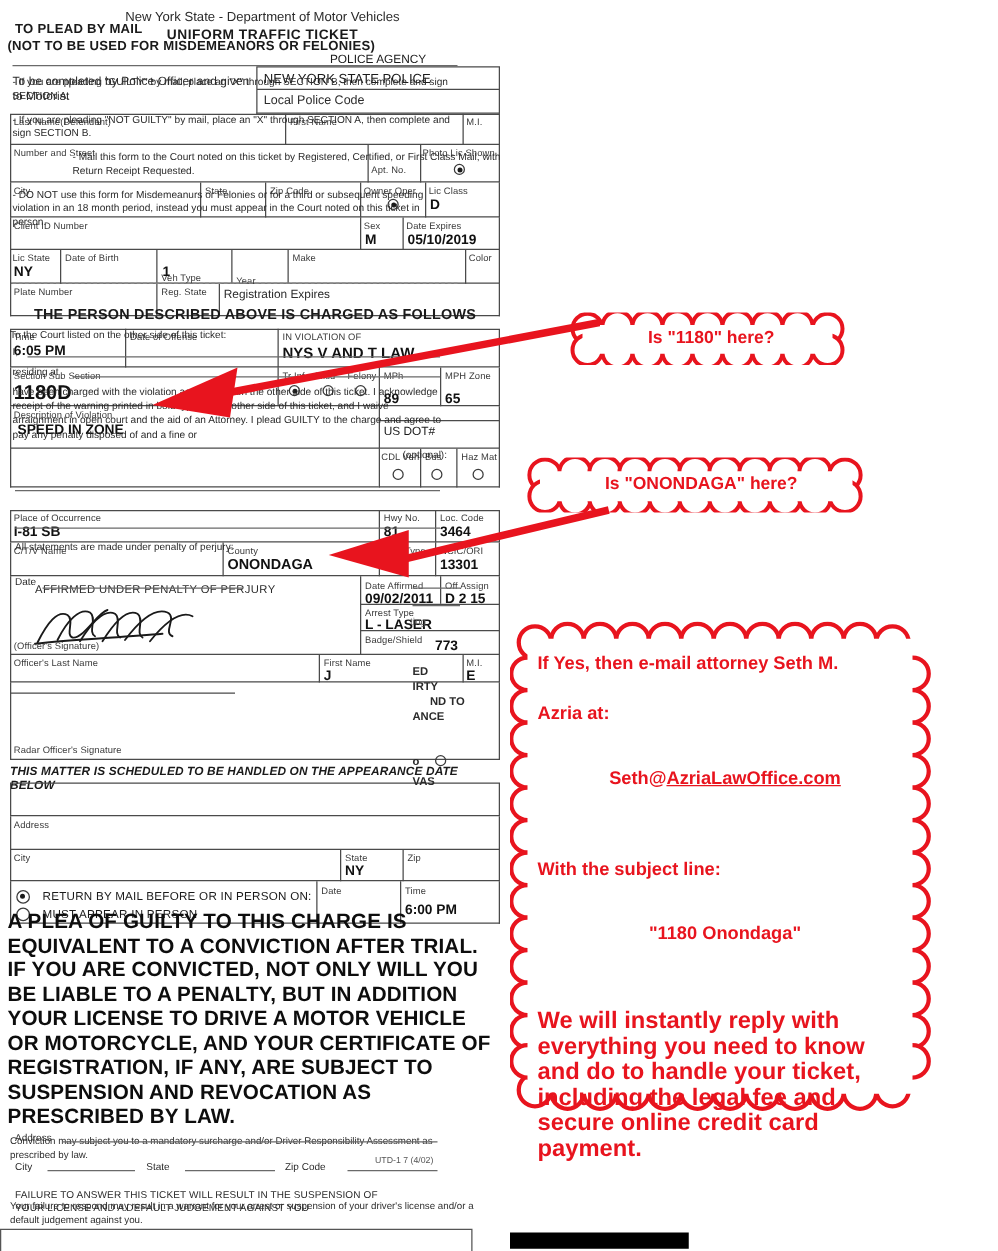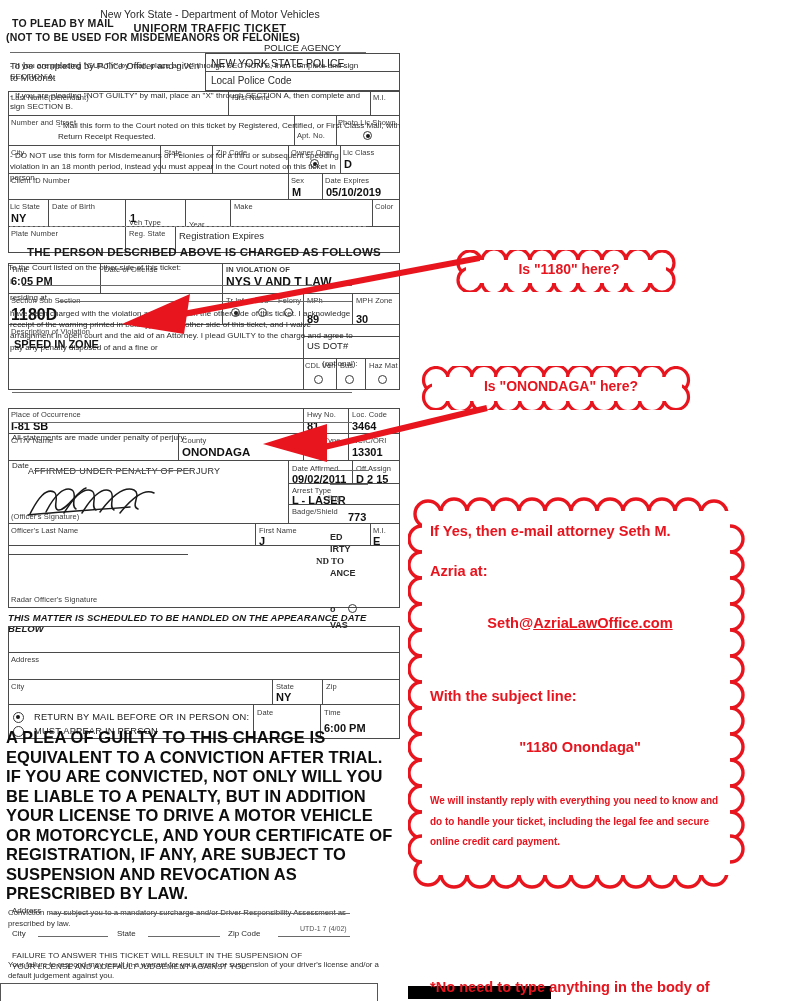--- a/index.html
+++ b/index.html
@@ -138,39 +138,39 @@
   <div class="abs" style="left:179px;top:230px;font-size:9.5px;color:#2b2b2b;">Registration Expires</div>
 
   <div class="abs charged" style="left:8px;top:246px;width:392px;">THE PERSON DESCRIBED ABOVE IS CHARGED AS FOLLOWS</div>
 
   <div class="bx" style="left:8px;top:263px;width:392px;height:31px;"></div>
   <div class="vl" style="left:100px;top:263px;height:31px;"></div>
   <div class="vl" style="left:222px;top:263px;height:31px;"></div>
   <div class="abs lbl" style="left:11px;top:265px;">Time</div>
   <div class="abs val" style="left:11px;top:275px;">6:05 PM</div>
   <div class="abs lbl" style="left:104px;top:265px;">Date of Offense</div>
-  <div class="abs lbl" style="left:226px;top:265px;font-weight:bold;">IN VIOLATION OF</div>
+  <div class="abs lbl" style="left:226px;top:265px;">IN VIOLATION OF</div>
   <div class="abs val" style="left:226px;top:275px;font-size:12px;">NYS V AND T LAW</div>
 
   <div class="bx" style="left:8px;top:294px;width:392px;height:31px;border-top:none;"></div>
   <div class="vl" style="left:222px;top:294px;height:31px;"></div>
   <div class="vl" style="left:303px;top:294px;height:65px;"></div>
   <div class="vl" style="left:352px;top:294px;height:31px;"></div>
   <div class="abs lbl" style="left:11px;top:296px;">Section Sub Section</div>
   <div class="abs val" style="left:11px;top:306px;font-size:16px;">1180D</div>
   <div class="abs lbl" style="left:226px;top:296px;">Tr Inf</div>
   <div class="abs lbl" style="left:252px;top:296px;">Misd</div>
   <div class="abs lbl" style="left:278px;top:296px;">Felony</div>
   <div class="radio sel" style="left:231px;top:308px;"></div>
   <div class="radio" style="left:258px;top:308px;"></div>
   <div class="radio" style="left:284px;top:308px;"></div>
   <div class="abs lbl" style="left:307px;top:296px;">MPh</div>
   <div class="abs val" style="left:307px;top:313px;">89</div>
   <div class="abs lbl" style="left:356px;top:296px;">MPH Zone</div>
-  <div class="abs val" style="left:356px;top:313px;">30</div>
+  <div class="abs val" style="left:356px;top:313px;">65</div>
 
   <div class="bx" style="left:8px;top:325px;width:392px;height:34px;border-top:none;"></div>
   <div class="hl" style="left:303px;top:336px;width:97px;"></div>
   <div class="abs lbl" style="left:11px;top:327px;">Description of Violation</div>
   <div class="abs val" style="left:14px;top:338px;">SPEED IN ZONE</div>
   <div class="abs" style="left:307px;top:340px;font-size:9.5px;">US DOT#</div>
 
   <div class="bx" style="left:303px;top:359px;width:97px;height:31px;border-top:none;"></div>
   <div class="vl" style="left:336px;top:359px;height:31px;"></div>
   <div class="vl" style="left:365px;top:359px;height:31px;"></div>
@@ -300,21 +300,21 @@
   <div class="rule" style="left:12px;top:422px;width:340px;"></div>
   <div class="abs r-small" style="left:12px;top:432px;">All statements are made under penalty of perjury:</div>
   <div class="abs r-small" style="left:12px;top:460px;">Date</div>
   <div class="rule" style="left:34px;top:470px;width:160px;"></div>
 
   <div class="abs r-small" style="left:328px;top:492px;color:#5a5a5a;">ting</div>
   <div class="rule" style="left:330px;top:470px;width:38px;"></div>
   <div class="rule" style="left:330px;top:484px;width:38px;"></div>
   <div class="abs frag" style="left:330px;top:532px;">ED</div>
   <div class="abs frag" style="left:330px;top:544px;">IRTY</div>
-  <div class="abs frag" style="left:316px;top:556px;font-family:Liberation Serif, serif;">ND TO</div>
+  <div class="abs frag" style="left:344px;top:556px;">ND TO</div>
   <div class="abs frag" style="left:330px;top:568px;">ANCE</div>
   <div class="abs frag" style="left:330px;top:604px;">o</div>
   <div class="radio" style="left:348px;top:604px;"></div>
   <div class="abs frag" style="left:330px;top:620px;">VAS</div>
 
   <div class="abs r-small" style="left:12px;top:905px;">Address</div>
   <div class="rule" style="left:50px;top:913px;width:300px;"></div>
   <div class="abs r-small" style="left:12px;top:928px;">City</div>
   <div class="rule" style="left:38px;top:936px;width:70px;"></div>
   <div class="abs r-small" style="left:117px;top:928px;">State</div>
@@ -464,17 +464,17 @@
     <div class="cl-text abs" style="left:22px;top:24px;width:294px;font-size:14.6px;line-height:20px;">If Yes, then e-mail attorney Seth M.</div>
     <div class="cl-text abs" style="left:22px;top:44px;width:294px;font-size:14.6px;line-height:20px;">Azria at:</div>
 
     <div class="cl-text abs" style="left:22px;top:78px;width:300px;text-align:center;font-size:14.6px;">
       <span>Seth@</span><span class="mail" style="text-decoration:underline;">AzriaLawOffice.com</span>
     </div>
 
     <div class="cl-text abs" style="left:22px;top:135px;width:294px;font-size:14.6px;">With the subject line:</div>
     <div class="cl-text abs" style="left:22px;top:170px;width:300px;text-align:center;font-size:14.6px;">"1180 Onondaga"</div>
 
-    <div class="cl-text abs" style="left:22px;top:206px;width:296px;font-size:10px;line-height:20.5px;">We will instantly reply with everything you need to know and do to handle your ticket, including the legal fee and secure online credit card payment.</div>
+    <div class="cl-text abs" style="left:22px;top:222px;width:296px;font-size:19px;line-height:20.5px;">We will instantly reply with everything you need to know and do to handle your ticket, including the legal fee and secure online credit card payment.</div>
 
     <div class="cl-text abs" style="left:22px;top:330px;width:296px;font-size:14.6px;line-height:20.5px;">*No need to type anything in the body of the e-mail.</div>
   </div>
 </div>
 
 </body></html>

